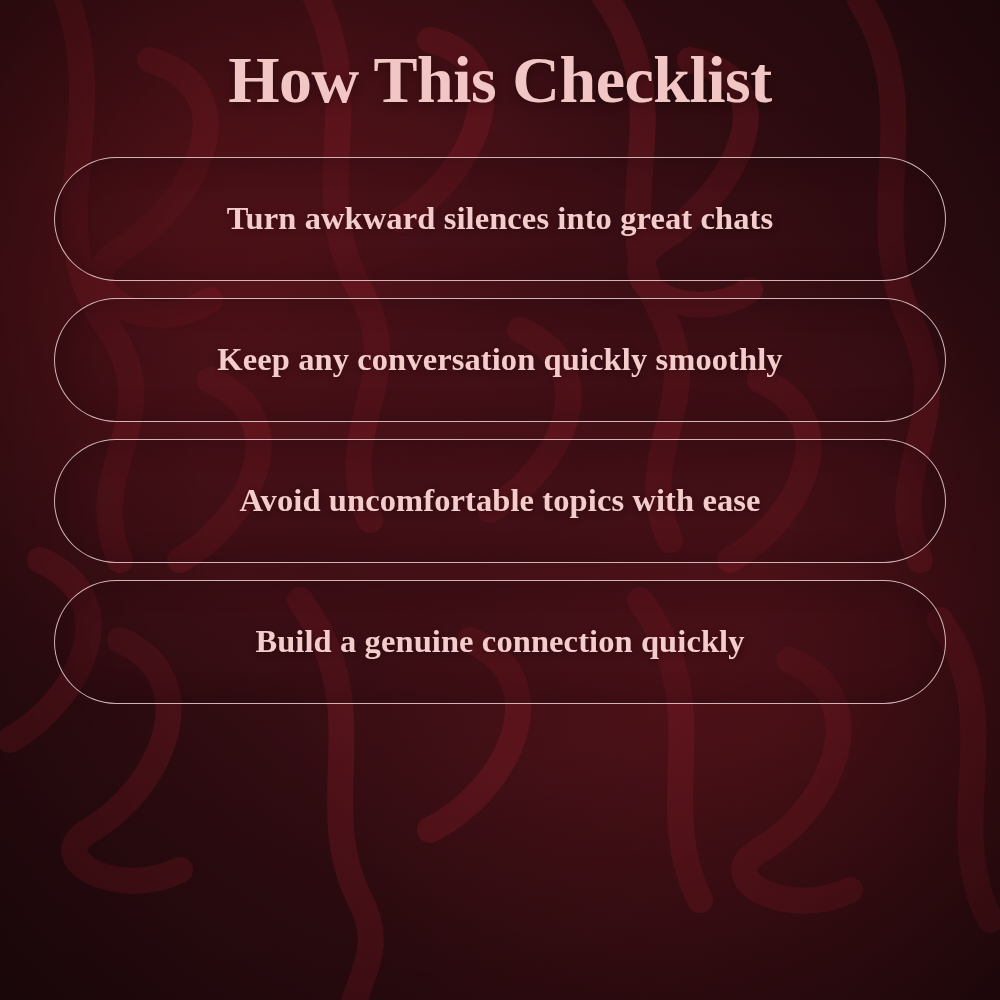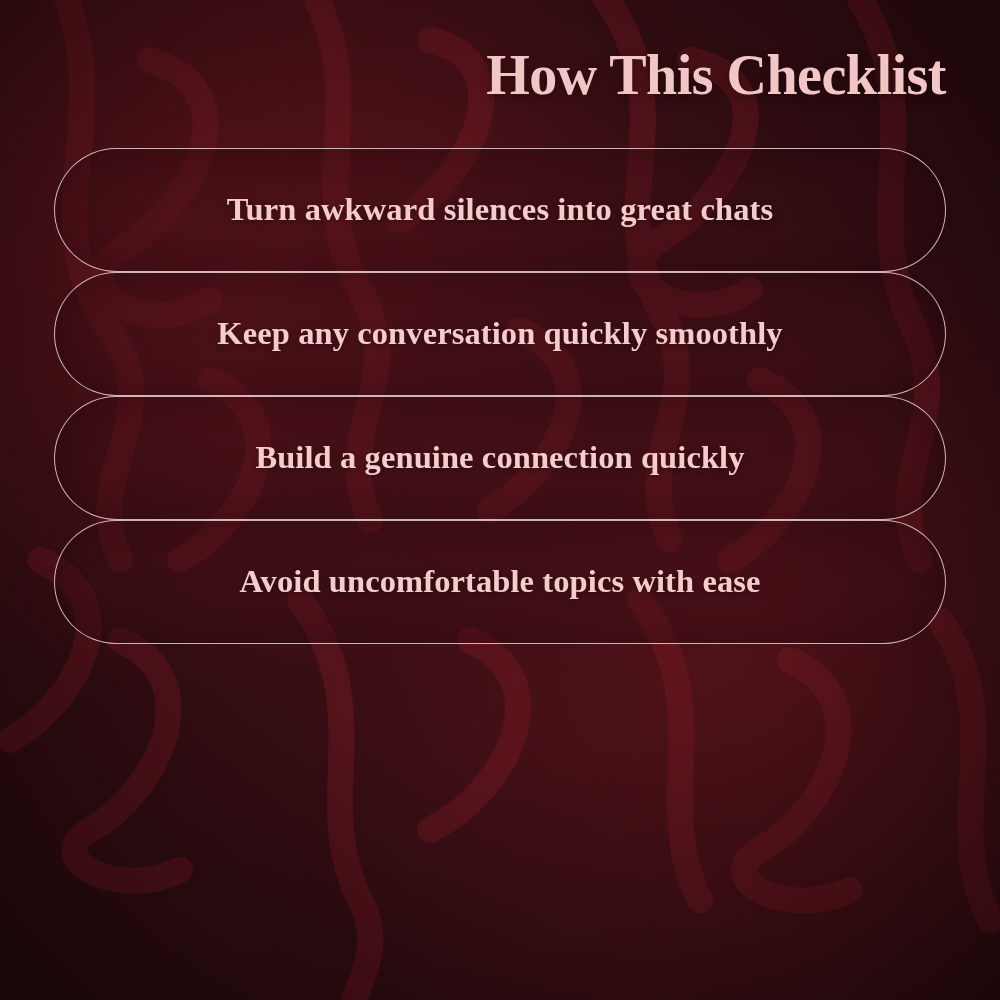--- a/index.html
+++ b/index.html
@@ -44,36 +44,37 @@
     z-index: 3;
     width: 100%;
     height: 100%;
     box-sizing: border-box;
     padding: 46px 54px 56px 54px;
     display: flex;
     flex-direction: column;
   }
 
   .headline {
-    text-align: right;
+    text-align: center;
     color: #f3c6c6;
     font-family: "Liberation Serif", serif;
     font-weight: 700;
-    font-size: 56px;
+    font-size: 66px;
     line-height: 0.92;
     letter-spacing: -0.5px;
     margin: 4px 0 0 0;
     text-shadow: 0 3px 10px rgba(0,0,0,0.35);
   }
   .headline .l2 { display: block; }
 
   .list {
     margin-top: 46px;
     display: flex;
     flex-direction: column;
+    gap: 17px;
     flex: 1;
   }
 
   .pill {
     position: relative;
     height: 122px;
     border: 1.6px solid rgba(248,222,222,0.80);
     border-radius: 64px;
     background: rgba(52,13,19,0.30);
     display: flex;
@@ -134,22 +135,22 @@
       <div class="pill">
         <div class="pill-text">Turn awkward silences into great chats</div>
       </div>
 
 
       <div class="pill">
         <div class="pill-text">Keep any conversation quickly smoothly</div>
       </div>
 
       <div class="pill">
-        <div class="pill-text">Build a genuine connection quickly</div>
+        <div class="pill-text">Avoid uncomfortable topics with ease</div>
       </div>
 
       <div class="pill">
-        <div class="pill-text">Avoid uncomfortable topics with ease</div>
+        <div class="pill-text">Build a genuine connection quickly</div>
       </div>
 
     </div>
   </div>
 </div>
 
 </body></html>

